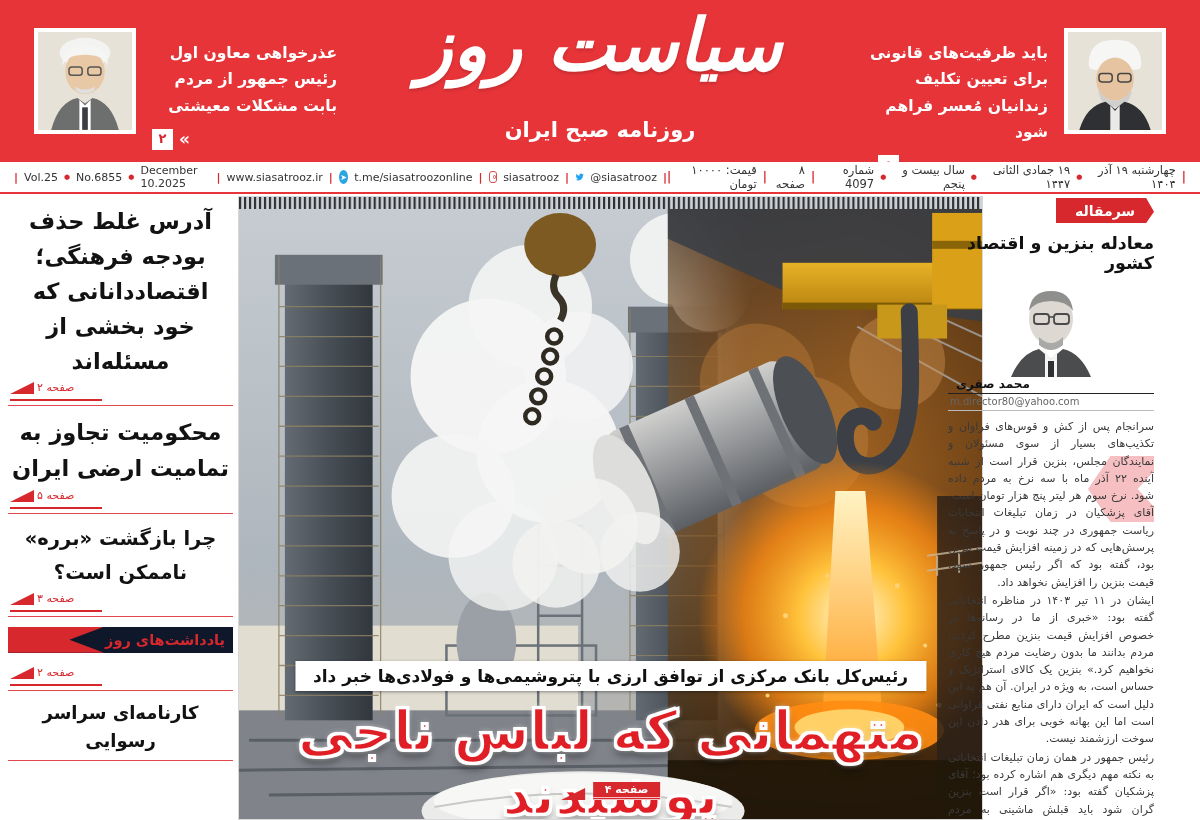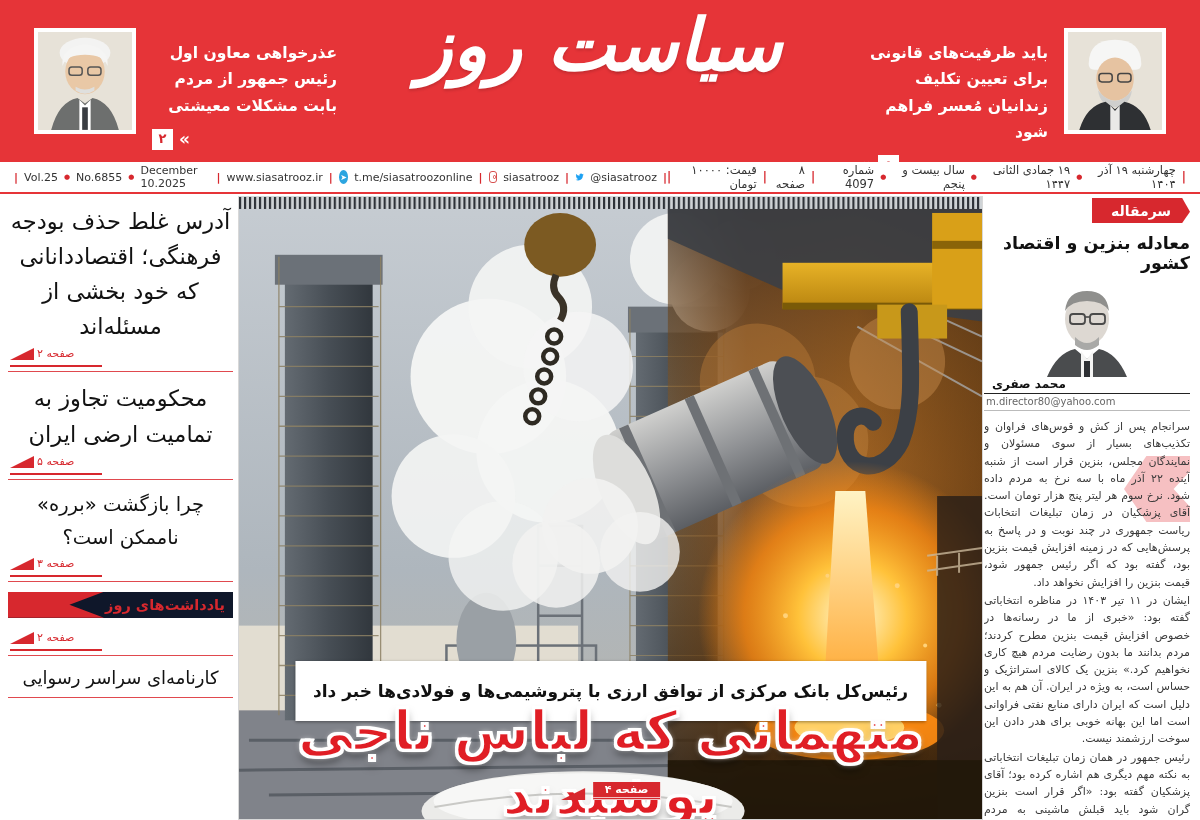--- a/index.html
+++ b/index.html
@@ -46,21 +46,21 @@
   .icon-circle{display:inline-flex;width:14px;height:14px;border-radius:50%;
     background:#2ca5e0;color:#fff;font-size:8px;align-items:center;justify-content:center}
   .icon-insta{display:inline-block;width:12px;height:12px;border:1.6px solid #d7504f;
     border-radius:3px;position:relative}
   .icon-insta i{position:absolute;left:3px;top:3px;width:3.5px;height:3.5px;
     border:1.2px solid #d7504f;border-radius:50%}
 
   
   .sidebar{position:absolute;left:8px;top:196px;width:225px;height:624px;direction:rtl}
   .sb-item{padding:8px 2px 4px 2px;border-bottom:1.5px solid #e0494e}
-  .sb-title{color:#121212;text-align:center;font-weight:normal;direction:rtl}
+  .sb-title{color:#121212;text-align:center;font-weight:bold;direction:rtl}
   .sb-title.t0{font-size:22.5px;line-height:1.55}
   .sb-title.t1{font-size:22.5px;line-height:1.6}
   .sb-title.t2{font-size:19.5px;line-height:1.7}
   .sb-title.t3{font-size:18px;line-height:1.65}
   .sb-title.t4{font-size:18px;line-height:1.6}
   .page-tag{display:flex;align-items:flex-end;gap:3px;width:92px;
     border-bottom:2px solid var(--accent-red);color:var(--accent-red);
     font-size:11px;padding-bottom:5px;margin-top:3px;margin-right:auto;direction:ltr}
   .flag{width:0;height:0;border-bottom:12px solid var(--accent-red);
     border-left:24px solid transparent}
@@ -71,35 +71,35 @@
     clip-path:polygon(0 0,100% 0,64% 50%,100% 100%,0 100%)}
   .section-banner span{color:var(--accent-red);font-weight:bold;font-size:14.5px;
     padding-right:8px;z-index:1}
 
   
   .photo-wrap{position:absolute;left:238px;top:196px;width:745px;height:624px;
     border:1px solid #d8d8d8;overflow:hidden;background:#9aa3ab}
   .photo-wrap svg.scene{position:absolute;left:0;top:0;width:100%;height:100%}
   .kicker{position:absolute;left:50%;transform:translateX(-50%);top:464px;
     background:#fff;color:#111;font-weight:bold;font-size:17px;
-    padding:20px 18px;white-space:nowrap;direction:rtl;z-index:3;
+    padding:5px 18px;white-space:nowrap;direction:rtl;z-index:3;
     box-shadow:0 1px 3px rgba(0,0,0,.4)}
   .big-headline{position:absolute;left:0;right:0;top:502px;text-align:center;
     font-size:55px;font-weight:bold;color:var(--headline-red);direction:rtl;z-index:3;
     -webkit-text-stroke:2.5px #fff;
     text-shadow:0 0 3px #fff,0 0 6px #fff,2px 2px 0 #fff,-2px -2px 0 #fff,
       2px -2px 0 #fff,-2px 2px 0 #fff,0 6px 8px rgba(0,0,0,.5)}
   .photo-tag{position:absolute;left:50%;transform:translateX(-50%);top:585px;
     display:flex;align-items:flex-end;gap:8px;z-index:3}
   .photo-tag .flag{border-bottom-color:var(--accent-red)}
   .photo-tag .lbl{background:var(--accent-red);color:#fff;font-size:11px;
     font-weight:bold;padding:1px 12px;border-bottom:3px double rgba(255,255,255,.7)}
 
   
-  .editorial{position:absolute;left:984px;top:196px;width:206px;height:624px;
+  .editorial{position:absolute;left:948px;top:196px;width:206px;height:624px;
     overflow:hidden;direction:rtl}
   .ed-tag{width:98px;height:25px;background:var(--accent-red);color:#fff;
     font-size:14px;font-weight:bold;display:flex;align-items:center;justify-content:center;
     margin:2px 0 10px auto;direction:rtl;
     clip-path:polygon(0 0,92% 0,100% 55%,92% 100%,0 100%)}
   .ed-title{font-size:17.5px;font-weight:bold;color:#111;
     margin-bottom:8px}
   .ed-portrait{display:block;margin:0 auto;width:128px;height:96px}
   .ed-author{font-size:12px;font-weight:bold;color:#111;text-align:left;
     border-bottom:1.5px solid #222;padding:0 4px 2px 8px;direction:rtl}
@@ -112,20 +112,21 @@
     background:#ee8d90;opacity:.55;z-index:0;
     clip-path:polygon(100% 0,28% 0,0 50%,28% 100%,100% 100%,62% 50%)}
 </style>
 </head>
 <body>
 
 <div class="page">
 
   <header class="masthead">
     <div class="mast-title">سیاست روز</div>
+    <div class="mast-sub">روزنامه صبح ایران</div>
 
     <div class="teaser-photo left">
       <svg viewBox="0 0 100 104" width="100%" height="100%">
         <rect width="100" height="104" fill="#e7e2d8"></rect>
         <ellipse cx="50" cy="22" rx="27" ry="16" fill="#f3f3f2"></ellipse>
         <ellipse cx="50" cy="42" rx="21" ry="24" fill="#e9c8a6"></ellipse>
         <path d="M26 36 Q24 16 50 13 Q76 16 74 36 Q70 24 50 24 Q30 24 26 36Z" fill="#f5f5f4"></path>
         <rect x="33" y="37" width="14" height="9" rx="3" fill="none" stroke="#555" stroke-width="1.6"></rect>
         <rect x="53" y="37" width="14" height="9" rx="3" fill="none" stroke="#555" stroke-width="1.6"></rect>
         <path d="M40 58 Q50 64 60 58 L60 62 Q50 69 40 62Z" fill="#dfdfdd"></path>

